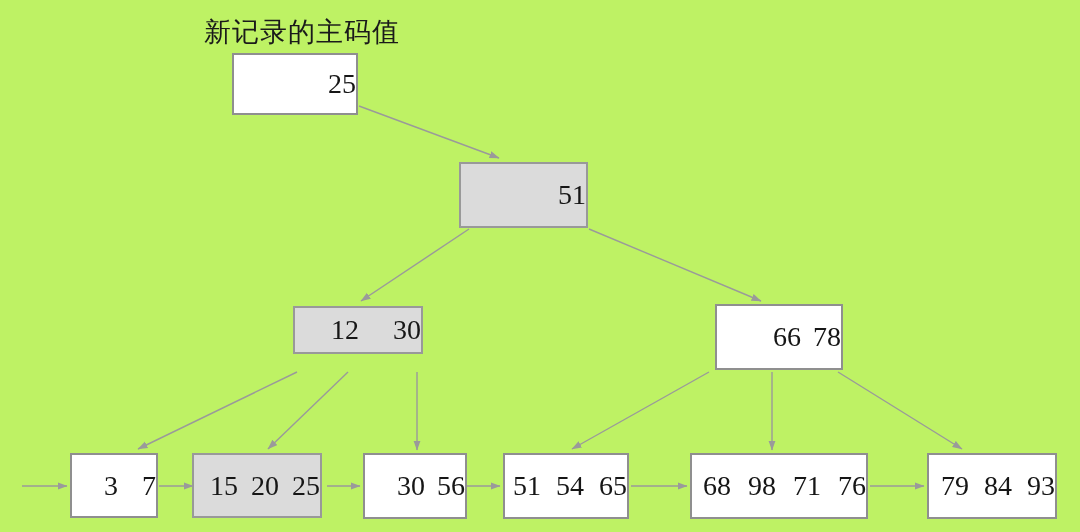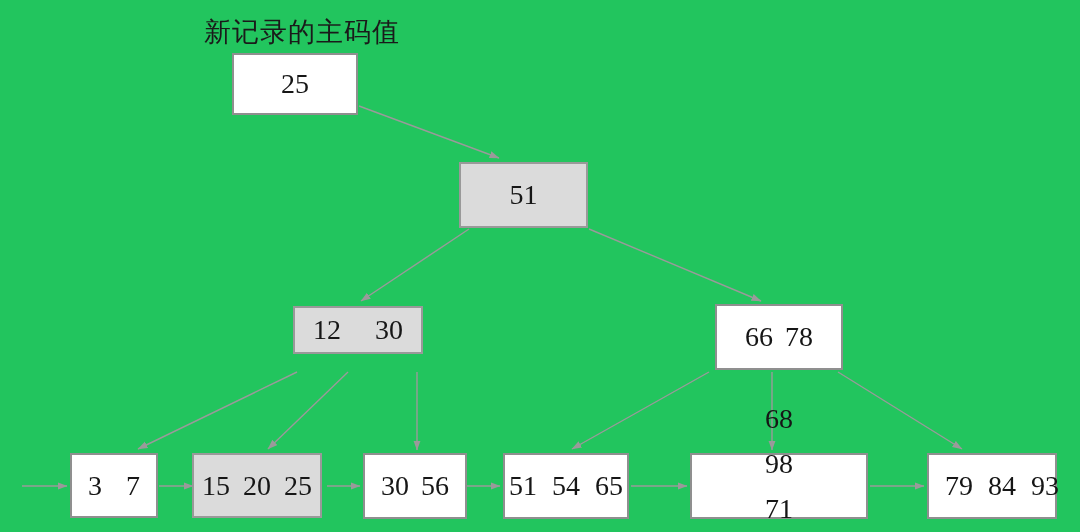--- a/index.html
+++ b/index.html
@@ -4,21 +4,21 @@
 <style>
   html, body {
     margin: 0;
     padding: 0;
     background: #ffffff;
   }
   .canvas {
     position: relative;
     width: 1080px;
     height: 532px;
-    background: #22c55e;
+    background: #bef264;
     font-family: "Liberation Serif", "DejaVu Serif", serif;
     overflow: hidden;
   }
   .arrows-layer {
     position: absolute;
     left: 0;
     top: 0;
     width: 1080px;
     height: 532px;
     z-index: 1;
@@ -30,21 +30,21 @@
     font-size: 27px;
     letter-spacing: 1px;
     color: #1a1a1a;
     z-index: 2;
     white-space: nowrap;
   }
   .node {
     position: absolute;
     display: flex;
     align-items: center;
-    justify-content: center;
+    justify-content: flex-end;
     box-sizing: border-box;
     border: 2px solid #8f8f8f;
     background: #ffffff;
     font-size: 28px;
     color: #161616;
     z-index: 2;
     line-height: 1;
   }
   .node.shaded {
     background: #dbdbdb;
@@ -119,21 +119,21 @@
     <span>30</span>
     <span>56</span>
   </div>
 
   <div class="node" style="left:503px; top:453px; width:126px; height:66px; gap:15px;">
     <span>51</span>
     <span>54</span>
     <span>65</span>
   </div>
 
-  <div class="node" style="left:690px; top:453px; width:178px; height:66px; gap:17px;flex-direction:column;">
+  <div class="node" style="left:690px; top:453px; width:178px; height:66px; gap:17px;">
     <span>68</span>
     <span>98</span>
     <span>71</span>
     <span>76</span>
   </div>
 
   <div class="node" style="left:927px; top:453px; width:130px; height:66px; gap:15px;padding-left:20px;">
     <span>79</span>
     <span>84</span>
     <span>93</span>

